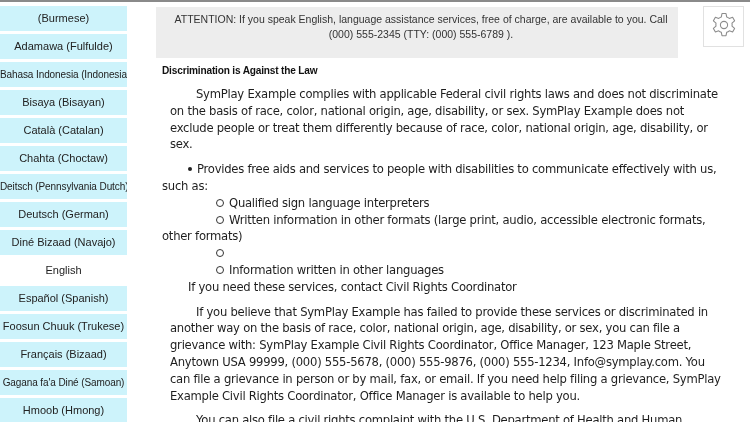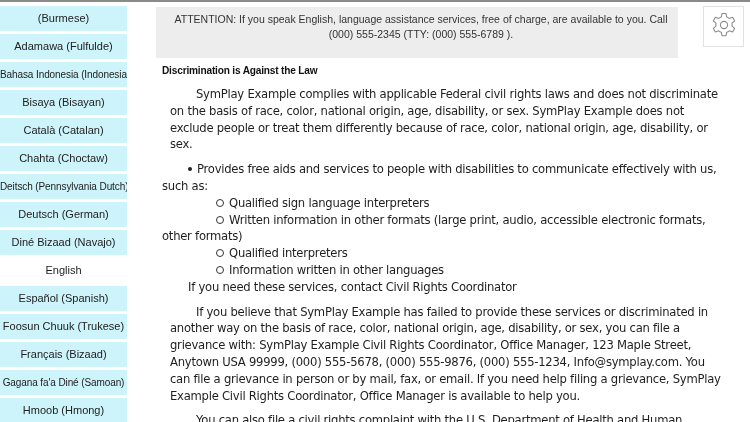--- a/index.html
+++ b/index.html
@@ -102,18 +102,18 @@
     </svg>
   </span>
 </div>
 
 <main class="content">
   <div class="heading">Discrimination is Against the Law</div>
   <p class="para">SymPlay Example complies with applicable Federal civil rights laws and does not discriminate on the basis of race, color, national origin, age, disability, or sex.  SymPlay Example does not exclude people or treat them differently because of race, color, national origin, age, disability, or sex.</p>
   <p class="bullet"><span class="dot"></span><span>Provides free aids and services to people with disabilities to communicate effectively with us, such as:</span></p>
   <p class="sub"><span class="circle"></span><span>Qualified sign language interpreters</span></p>
   <p class="sub-wrap"><span class="circle"></span><span>Written information in other formats (large print, audio, accessible electronic formats, other formats)</span></p>
-  <p class="sub"><span class="circle"></span><span>Qualified interpreters</span></p>
+  <p class="sub"><span class="circle"></span></p>
   <p class="sub"><span class="circle"></span><span>Information written in other languages</span></p>
   <p class="line">If you need these services, contact Civil Rights Coordinator</p>
   <p class="para">If you believe that SymPlay Example has failed to provide these services or discriminated in another way on the basis of race, color, national origin, age, disability, or sex, you can file a grievance with: SymPlay Example Civil Rights Coordinator, Office Manager, 123 Maple Street, Anytown USA 99999, (000) 555-5678, (000) 555-9876, (000) 555-1234, Info@symplay.com. You can file a grievance in person or by mail, fax, or email. If you need help filing a grievance, SymPlay Example Civil Rights Coordinator, Office Manager is available to help you.</p>
   <p class="para">You can also file a civil rights complaint with the U.S. Department of Health and Human Services,</p>
 </main>
 
 </body></html>

